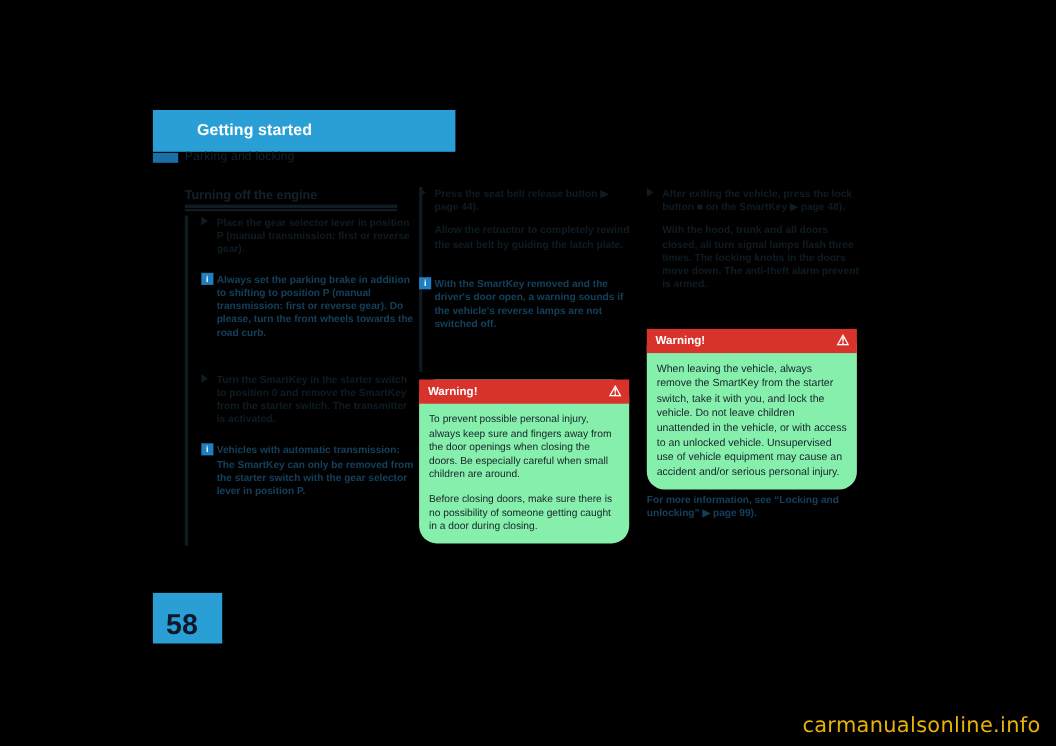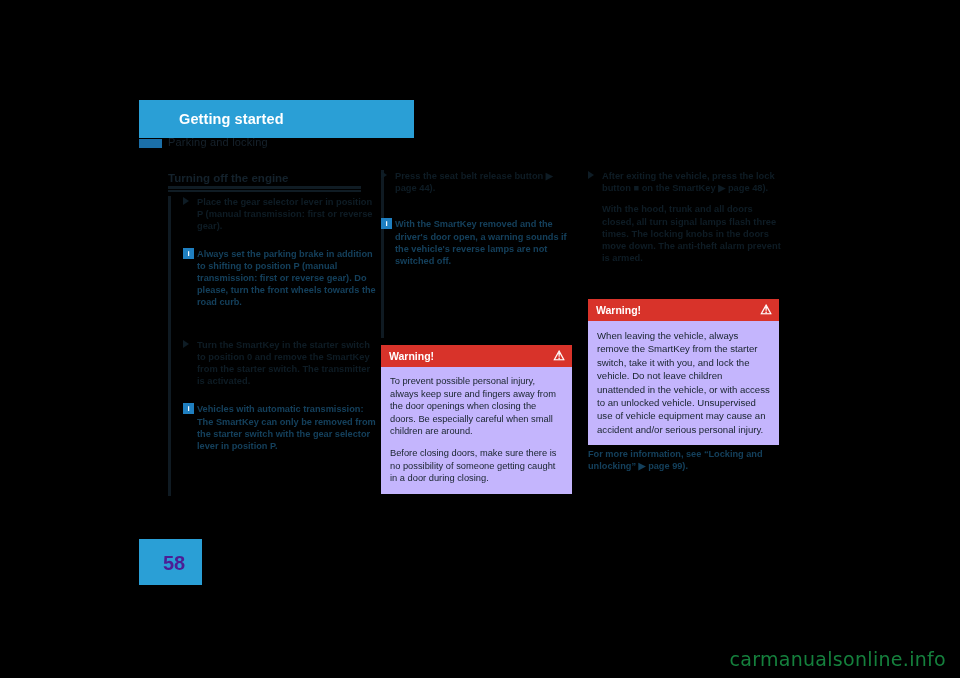--- a/index.html
+++ b/index.html
@@ -58,25 +58,25 @@
   .folio {
     position: absolute;
     left: 139px;
     top: 539px;
     width: 63px;
     height: 46px;
     background: #2a9fd6;
   }
   .folio span {
     position: absolute;
-    left: 24px;
+    left: 12px;
     top: 13px;
-    font-size: 20px;
-    font-weight: bold;
-    color: #4c1d95;
+    font-size: 26px;
+    font-weight: bold;
+    color: #0f172a;
   }
 
   
   .col {
     position: absolute;
     width: 193px;
     color: #0d1b24;
   }
   .col1 { left: 183px; top: 170px; }
   .col2 { left: 381px; top: 170px; }
@@ -177,22 +177,23 @@
     font-size: 9.2px;
     line-height: 12.2px;
     font-weight: bold;
     color: #14405c;
     margin-top: 15px;
   }
 
   
   .warning {
     position: absolute;
-    background: #c4b5fd;
+    background: #86efac;
     width: 191px;
+    border-radius: 16px;
   }
   .warning .wtitle-bar {
     background: #d8332a;
     color: #ffffff;
     height: 22px;
     position: relative;
   }
   .warning .wtitle-bar .wtext {
     position: absolute;
     left: 8px;
@@ -220,21 +221,21 @@
   .warn1 { left: 381px; top: 345px; }
   .warn2 { left: 588px; top: 299px; }
   .warn2 .wbody { font-size: 9.6px; line-height: 13.4px; }
 
   
   .watermark {
     position: absolute;
     right: 14px;
     bottom: 8px;
     font-size: 19px;
-    color: #15803d;
+    color: #eab308;
     letter-spacing: .3px;
     font-family: "DejaVu Sans", sans-serif;
   }
 </style>
 </head>
 <body>
 
 <div class="header-band">
   <div class="title">Getting started</div>
 </div>
@@ -280,20 +281,21 @@
 
 <div class="c2-sidebar"></div>
 
 <div class="col col2">
 
   <div class="step">
     <span class="tri"></span>
     <span>Press the seat belt release button ▶ page 44).</span>
   </div>
 
+  <div class="para">Allow the retractor to completely rewind the seat belt by guiding the latch plate.</div>
 
   <div class="note" style="margin-top:24px;">
     <span class="ibox">i</span>
     <div class="ntext">With the SmartKey removed and the driver's door open, a warning sounds if the vehicle's reverse lamps are not switched off.</div>
   </div>
 
 </div>
 
 <div class="warning warn1">
   <div class="wtitle-bar">

